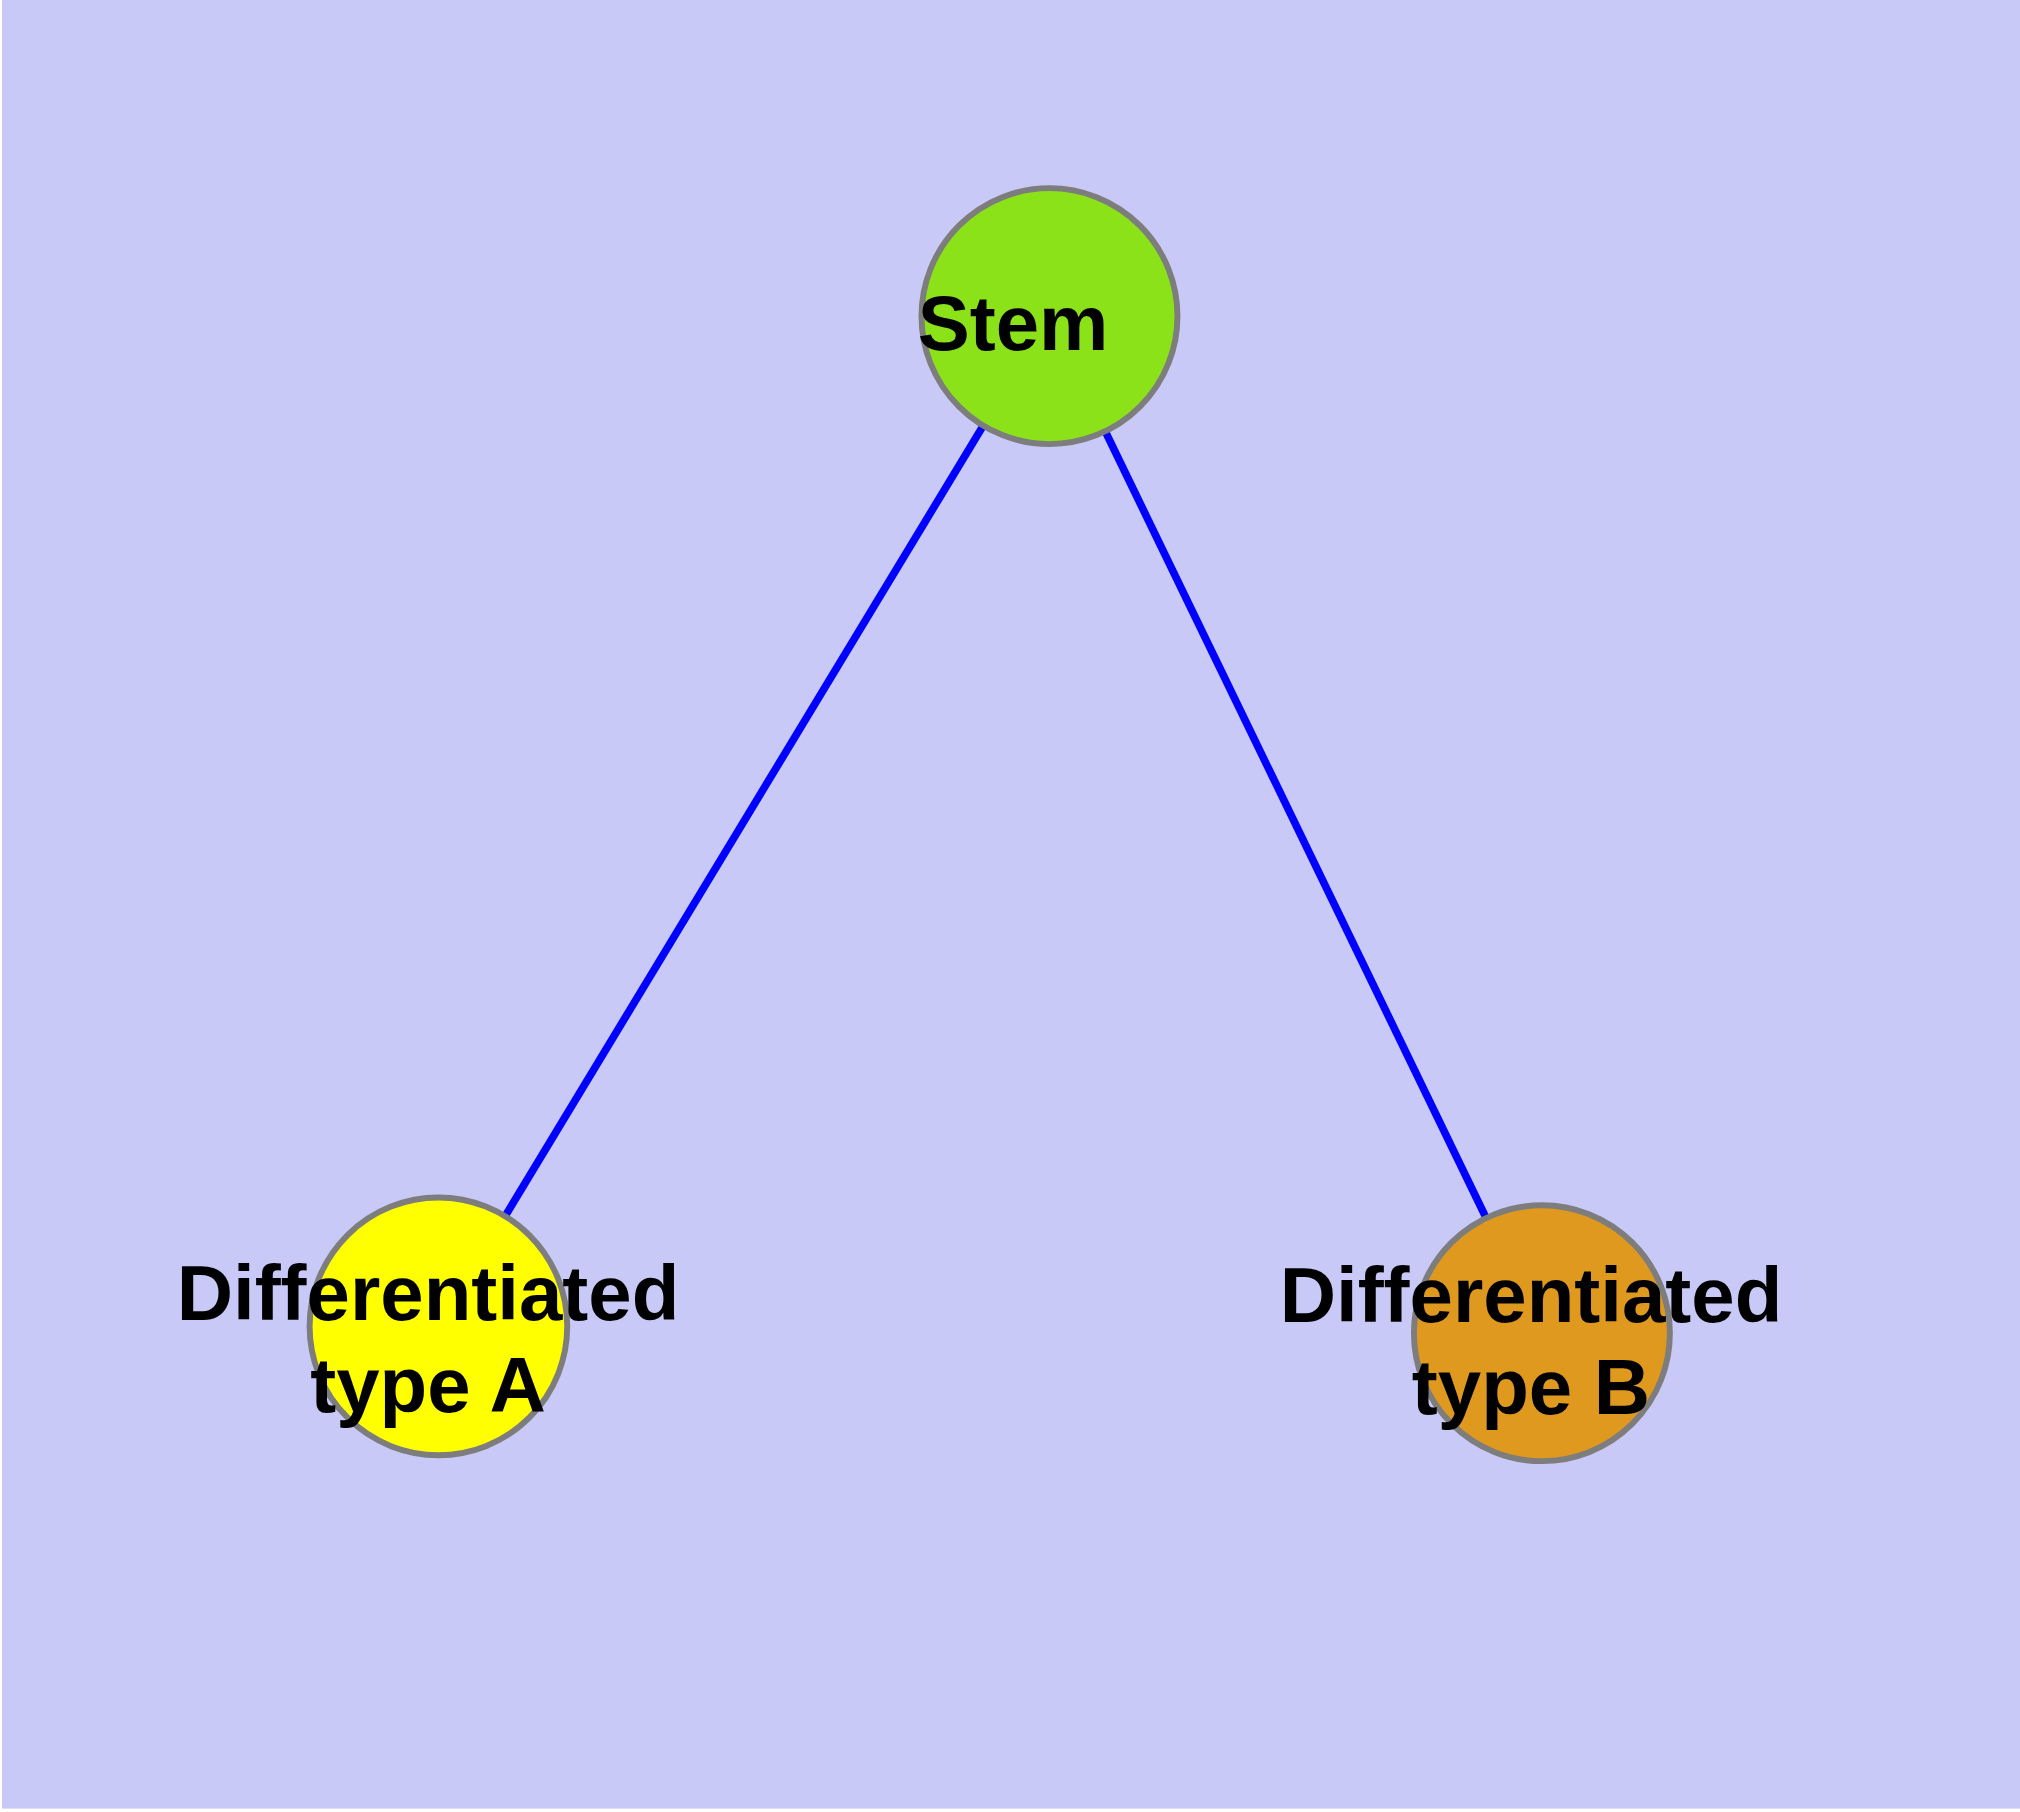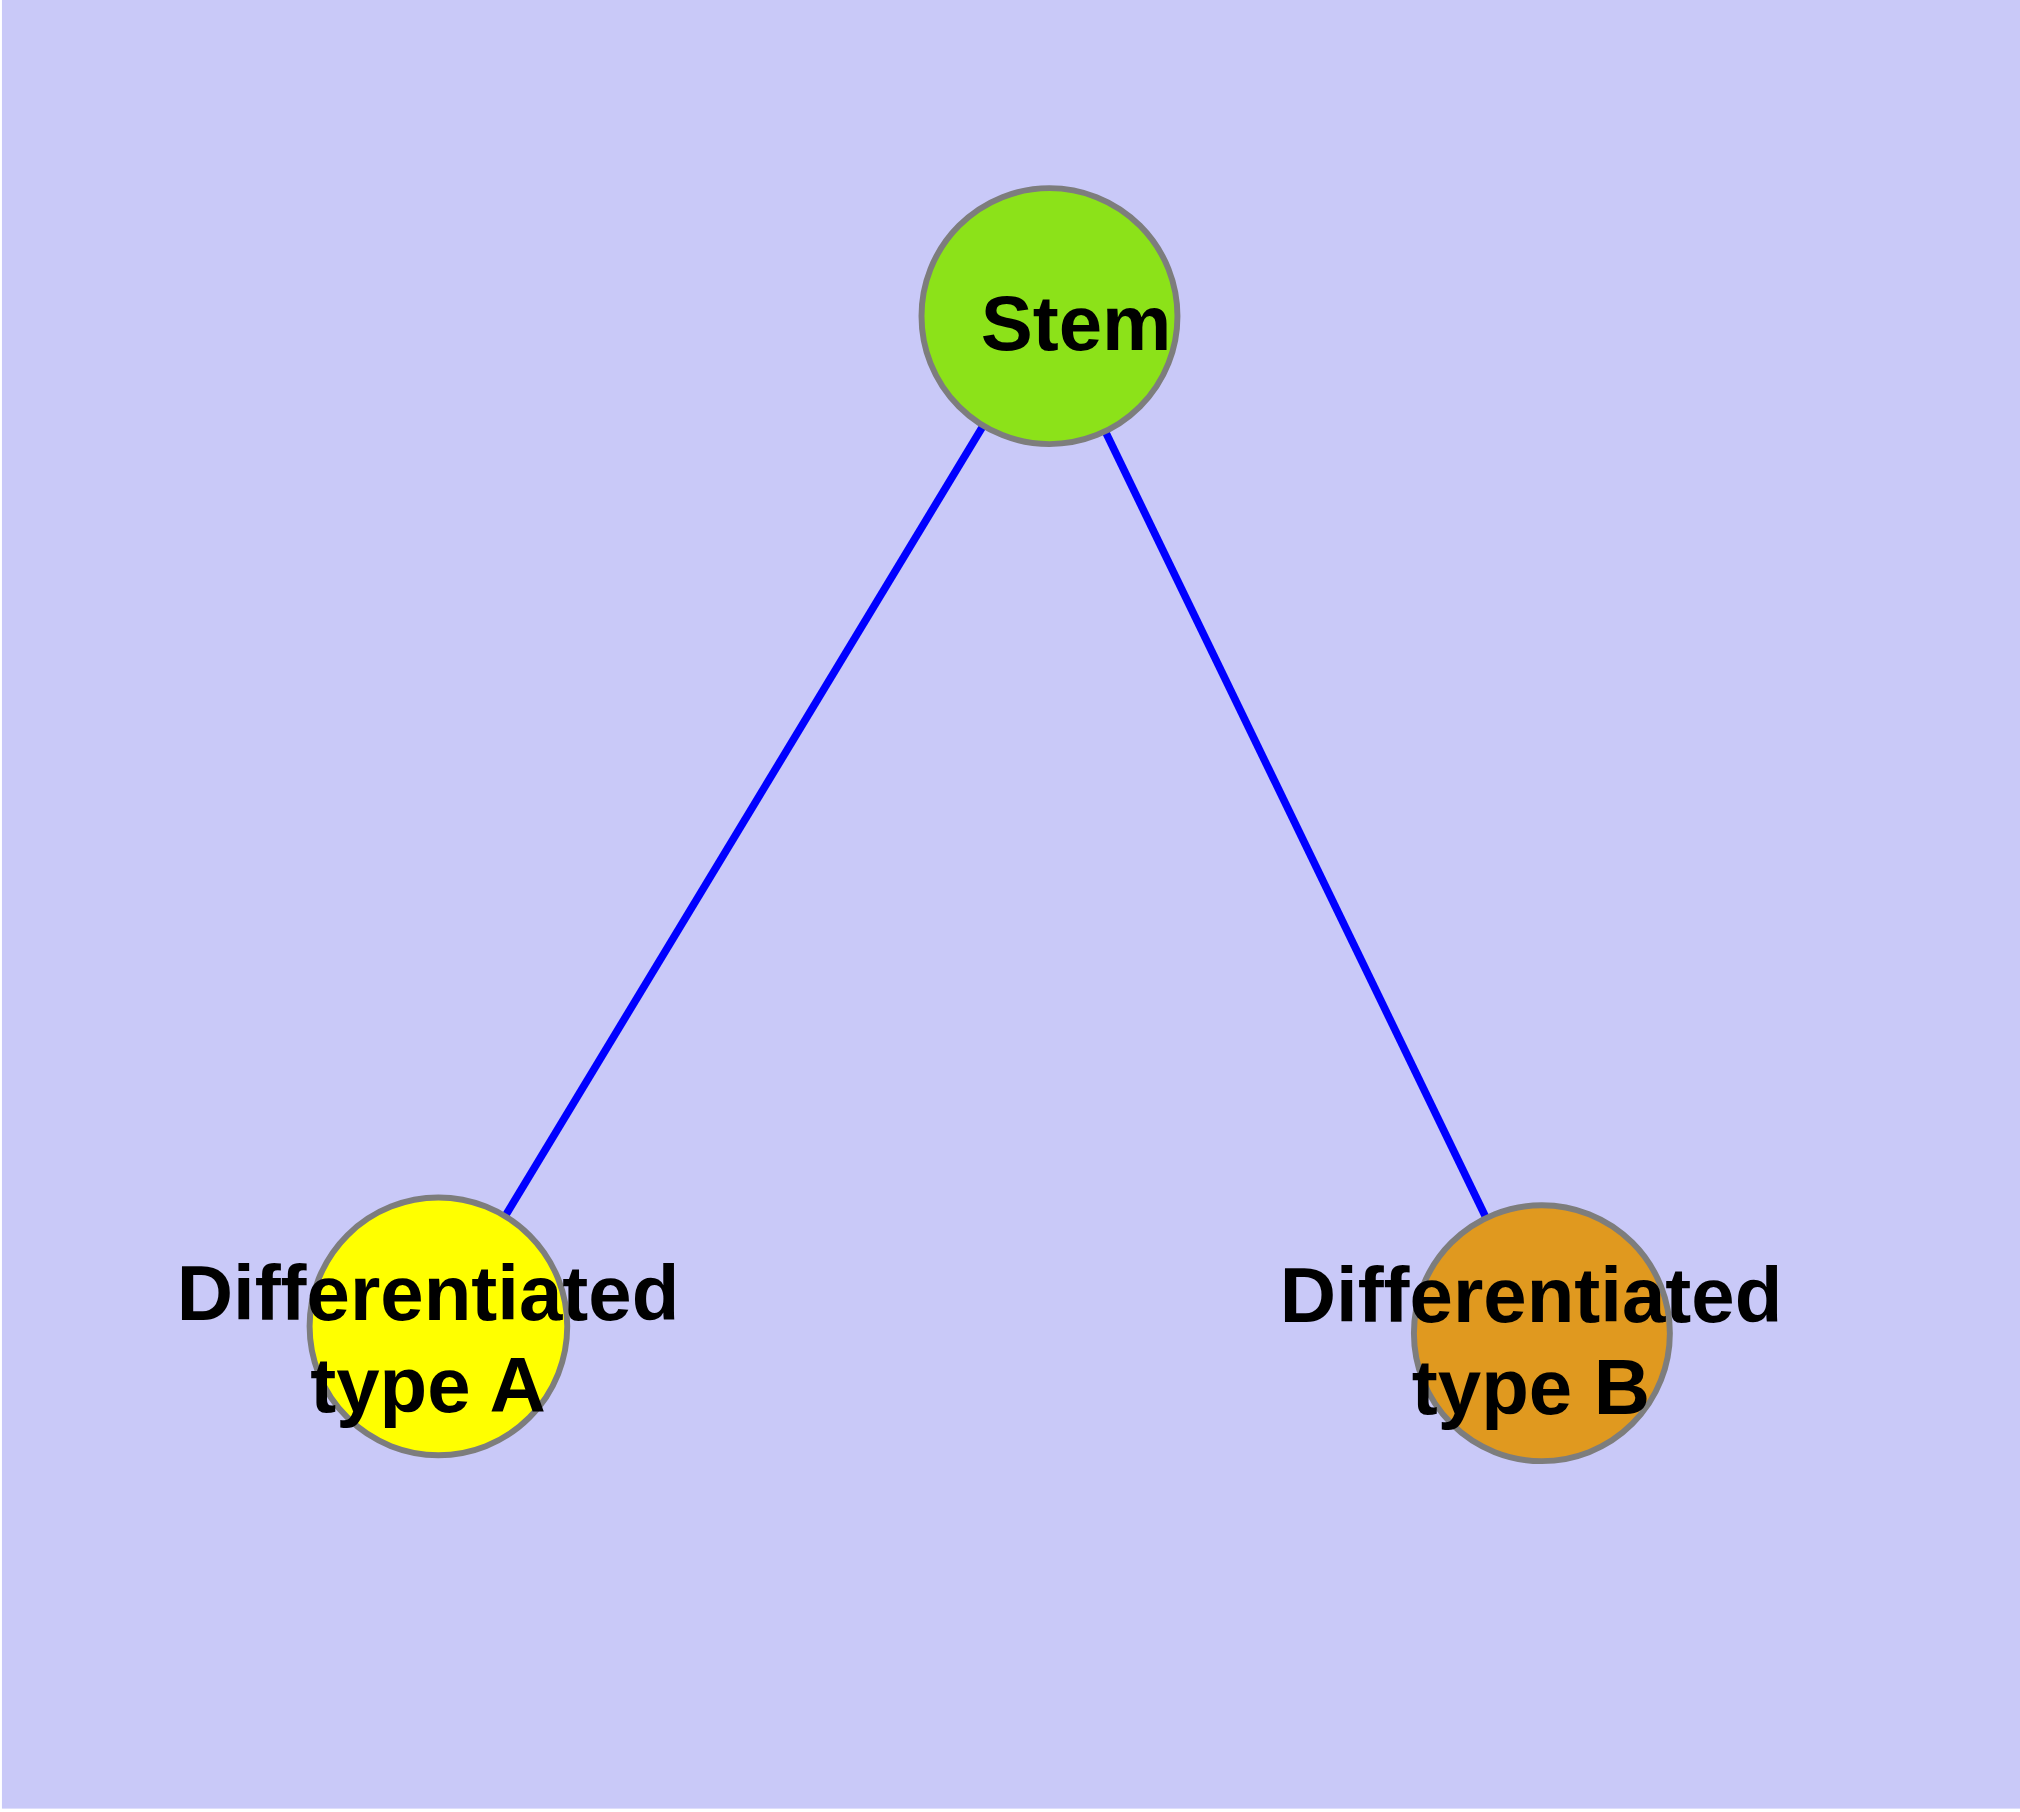--- a/index.html
+++ b/index.html
@@ -53,21 +53,21 @@
       <line x1="1238" y1="373" x2="1819" y2="1573"></line>
     </g>
 
     <g class="node-group" stroke="#7d7d7d">
       <circle cx="1238" cy="373" r="151" fill="#8ce219"></circle>
       <circle cx="517" cy="1565" r="152" fill="#ffff00"></circle>
       <circle cx="1819" cy="1573" r="151" fill="#e0991f"></circle>
     </g>
   </svg>
 
-  <div class="node-label" style="left:1076px; top:323px;">Stem</div>
+  <div class="node-label" style="left:1013px; top:323px;">Stem</div>
 
   <div class="node-label" style="left:428px; top:1339px;">Differentiated
 type A</div>
 
   <div class="node-label" style="left:1531px; top:1341px;">Differentiated
 type B</div>
 
 </div>
 
 

